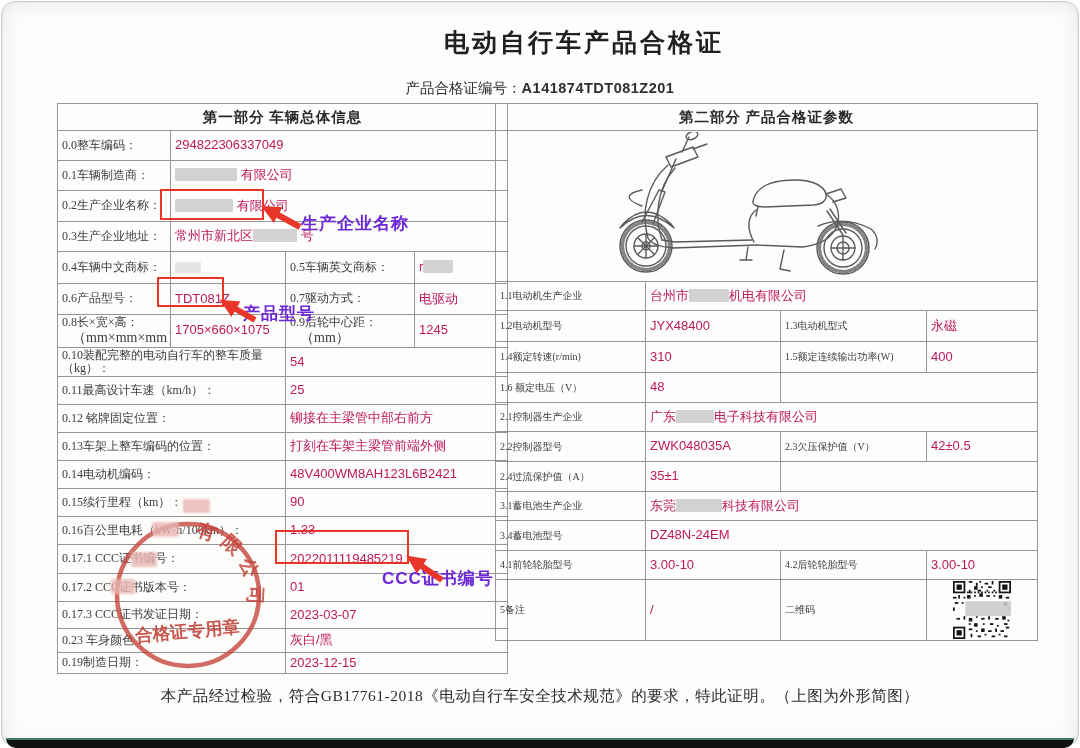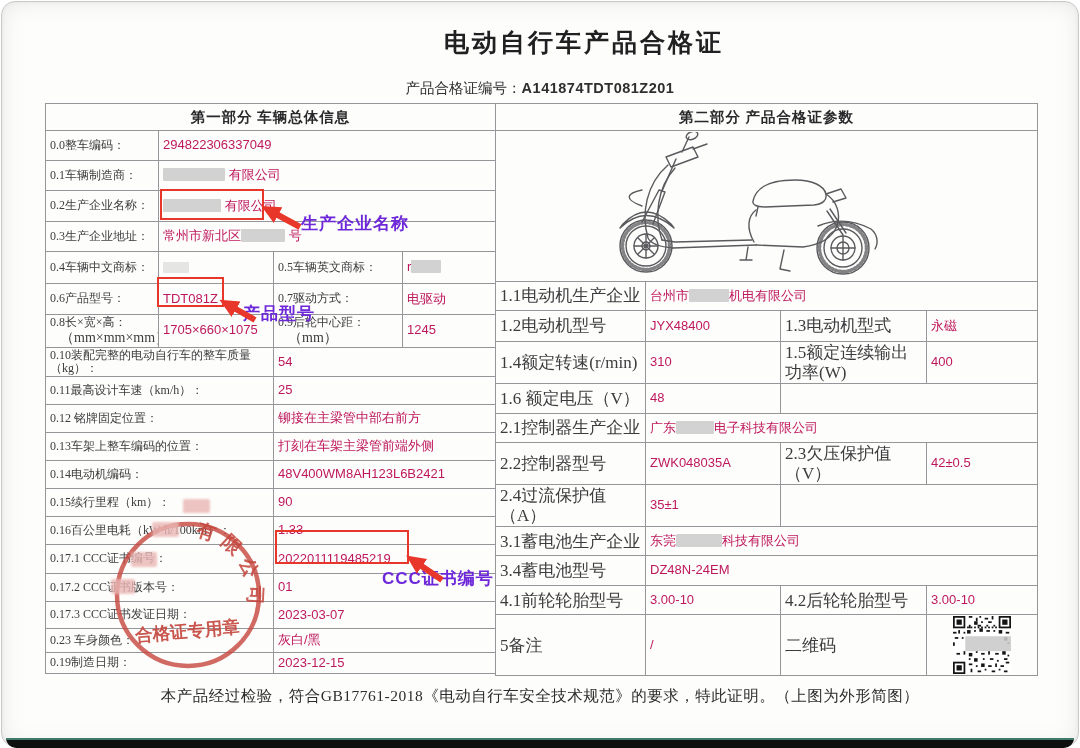--- a/index.html
+++ b/index.html
@@ -12,21 +12,21 @@
          font-size:25px;font-weight:bold;letter-spacing:3px;color:#202022;padding-left:44px;}
   .certline{position:absolute;left:0;top:79px;width:100%;text-align:center;font-size:14.5px;color:#2e2e30;}
   .certline .num{font-family:"Liberation Sans","DejaVu Sans",sans-serif;font-weight:bold;letter-spacing:.5px;}
   table.t{position:absolute;border-collapse:collapse;table-layout:fixed;}
   table.t td{border:1px solid #96969a;vertical-align:middle;padding:1px 4px;line-height:1.15;
              overflow:hidden;}
   td.hd{text-align:center;font-weight:bold;font-size:14.5px;letter-spacing:1px;color:#29292b;}
   td.lb{font-size:12px;color:#3c3c3e;}
   td.vl{font-size:13px;font-family:"Liberation Sans","DejaVu Sans",sans-serif;color:#be185d;padding-left:7px;}
   .sub{font-size:14px;padding-left:10px;}
-  #t2 td.lb{font-size:17px;}
+  #t2 td.lb{font-size:10px;}
   .rd{display:inline-block;height:13px;background:#b0b0b2;opacity:.55;border-radius:1px;
       vertical-align:-2px;filter:blur(.6px);}
   .rd.light{opacity:.3;height:11px;}
   .bikecell{padding:0 !important;}
   .qrtd{padding:0 !important;text-align:center;vertical-align:middle;}
   
   .rbox{position:absolute;border:2px solid #e8372a;background:transparent;}
   .rnote{position:absolute;color:#6d28d9;font-weight:bold;font-size:17px;
          font-family:Liberation Sans, sans-serif;letter-spacing:1px;}
   .overlay{position:absolute;left:0;top:0;pointer-events:none;}
@@ -39,21 +39,21 @@
 </head>
 <body>
 
 <div class="page"></div>
 
 <div class="title">电动自行车产品合格证</div>
 <div class="certline">
   <span>产品合格证编号：</span><span class="num">A141874TDT081Z201</span>
 </div>
 
-<table class="t" id="t1" style="left:45px;top:103px;width:450px">
+<table class="t" id="t1" style="left:57px;top:103px;width:450px">
   <colgroup>
       <col style="width:113px">
       <col style="width:115px">
       <col style="width:129px">
       <col style="width:93px">
     </colgroup>
   <tbody>
       <tr style="height:27px">
         <td colspan="4" class="hd">第一部分 车辆总体信息</td>
       </tr>

